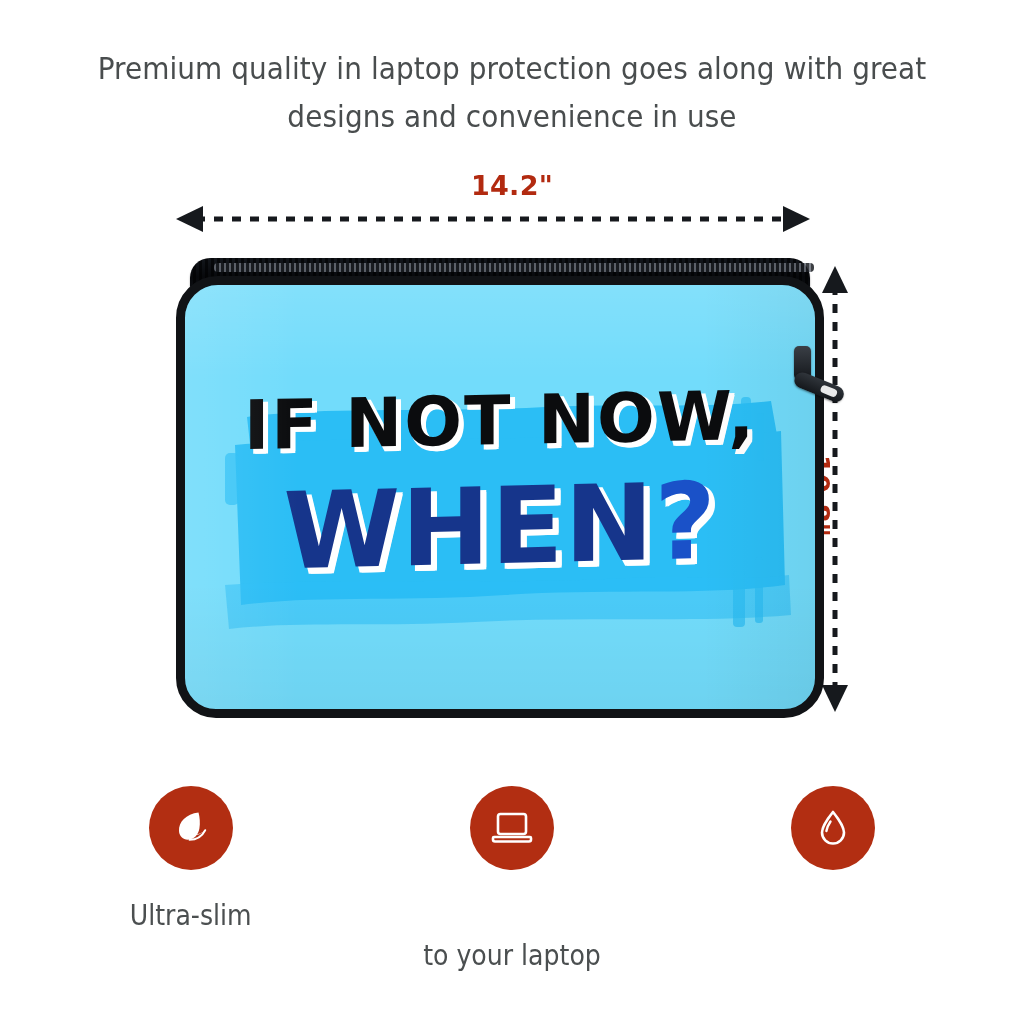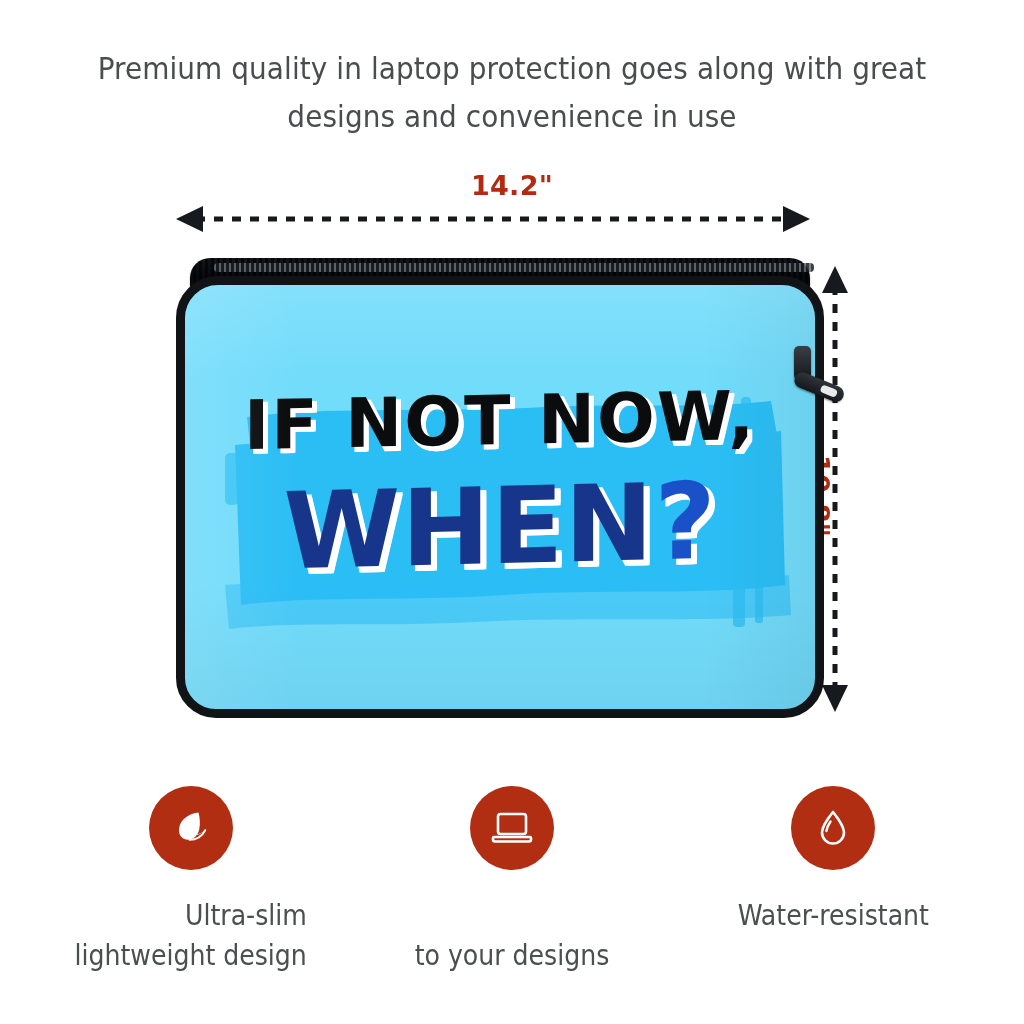--- a/index.html
+++ b/index.html
@@ -210,45 +210,44 @@
         <svg width="46" height="46" viewBox="0 0 46 46">
           <path d="M30.5 7.5 C18 9 10.5 17 11 26 C11.3 31.6 15.5 35 20.5 34.6
                    C26.5 34.1 30.3 29.6 31.4 23.5 C32.3 18.3 31.8 12.3 30.5 7.5 Z" fill="#ffffff"></path>
           <path d="M30.6 8 C30.2 16 27.6 24.2 21.8 29.6 C26.8 31.4 33 29.6 36.8 25.6
                    C33 29 27.5 30.4 22.8 29.2 C28.5 23.8 30.5 16.2 30.6 8 Z" fill="#ffffff"></path>
           <path d="M21.5 34.8 C27.4 34.8 33.8 31.8 37.2 25.2" stroke="#ffffff" stroke-width="2" fill="none" stroke-linecap="round"></path>
         </svg>
       </div>
       <div class="fcaption">
         <span>Ultra-slim</span><br>
-        <span>lightweight design</span>
       </div>
     </div>
 
     <div class="feature">
       <div class="fcircle">
         <svg width="48" height="48" viewBox="0 0 48 48">
           <rect x="10" y="10" width="28" height="20" rx="2.5" fill="none" stroke="#ffffff" stroke-width="2.6"></rect>
           <path d="M6 33 H42 a1 1 0 0 1 1 1 v1.5 a2 2 0 0 1 -2 2 H7
                    a2 2 0 0 1 -2 -2 V34 a1 1 0 0 1 1 -1 Z" fill="none" stroke="#ffffff" stroke-width="2.6" stroke-linejoin="round"></path>
         </svg>
       </div>
       <div class="fcaption">
         <br>
-        <span>to your designs</span>
+        <span>to your laptop</span>
       </div>
     </div>
 
     <div class="feature">
       <div class="fcircle">
         <svg width="46" height="46" viewBox="0 0 46 46">
           <path d="M23 7 C23 7 34 20.5 34 27.5 C34 33.8 29 38.5 23 38.5
                    C17 38.5 12 33.8 12 27.5 C12 20.5 23 7 23 7 Z" fill="none" stroke="#ffffff" stroke-width="2.6" stroke-linejoin="round"></path>
           <path d="M20.5 16.5 C18.3 19.8 16.8 23 16.4 26" fill="none" stroke="#ffffff" stroke-width="2.4" stroke-linecap="round"></path>
         </svg>
       </div>
       <div class="fcaption">
-        <span>Water-resistant</span><br>
+        <br>
       </div>
     </div>
 
   </div>
 </div>
 
 </body></html>

